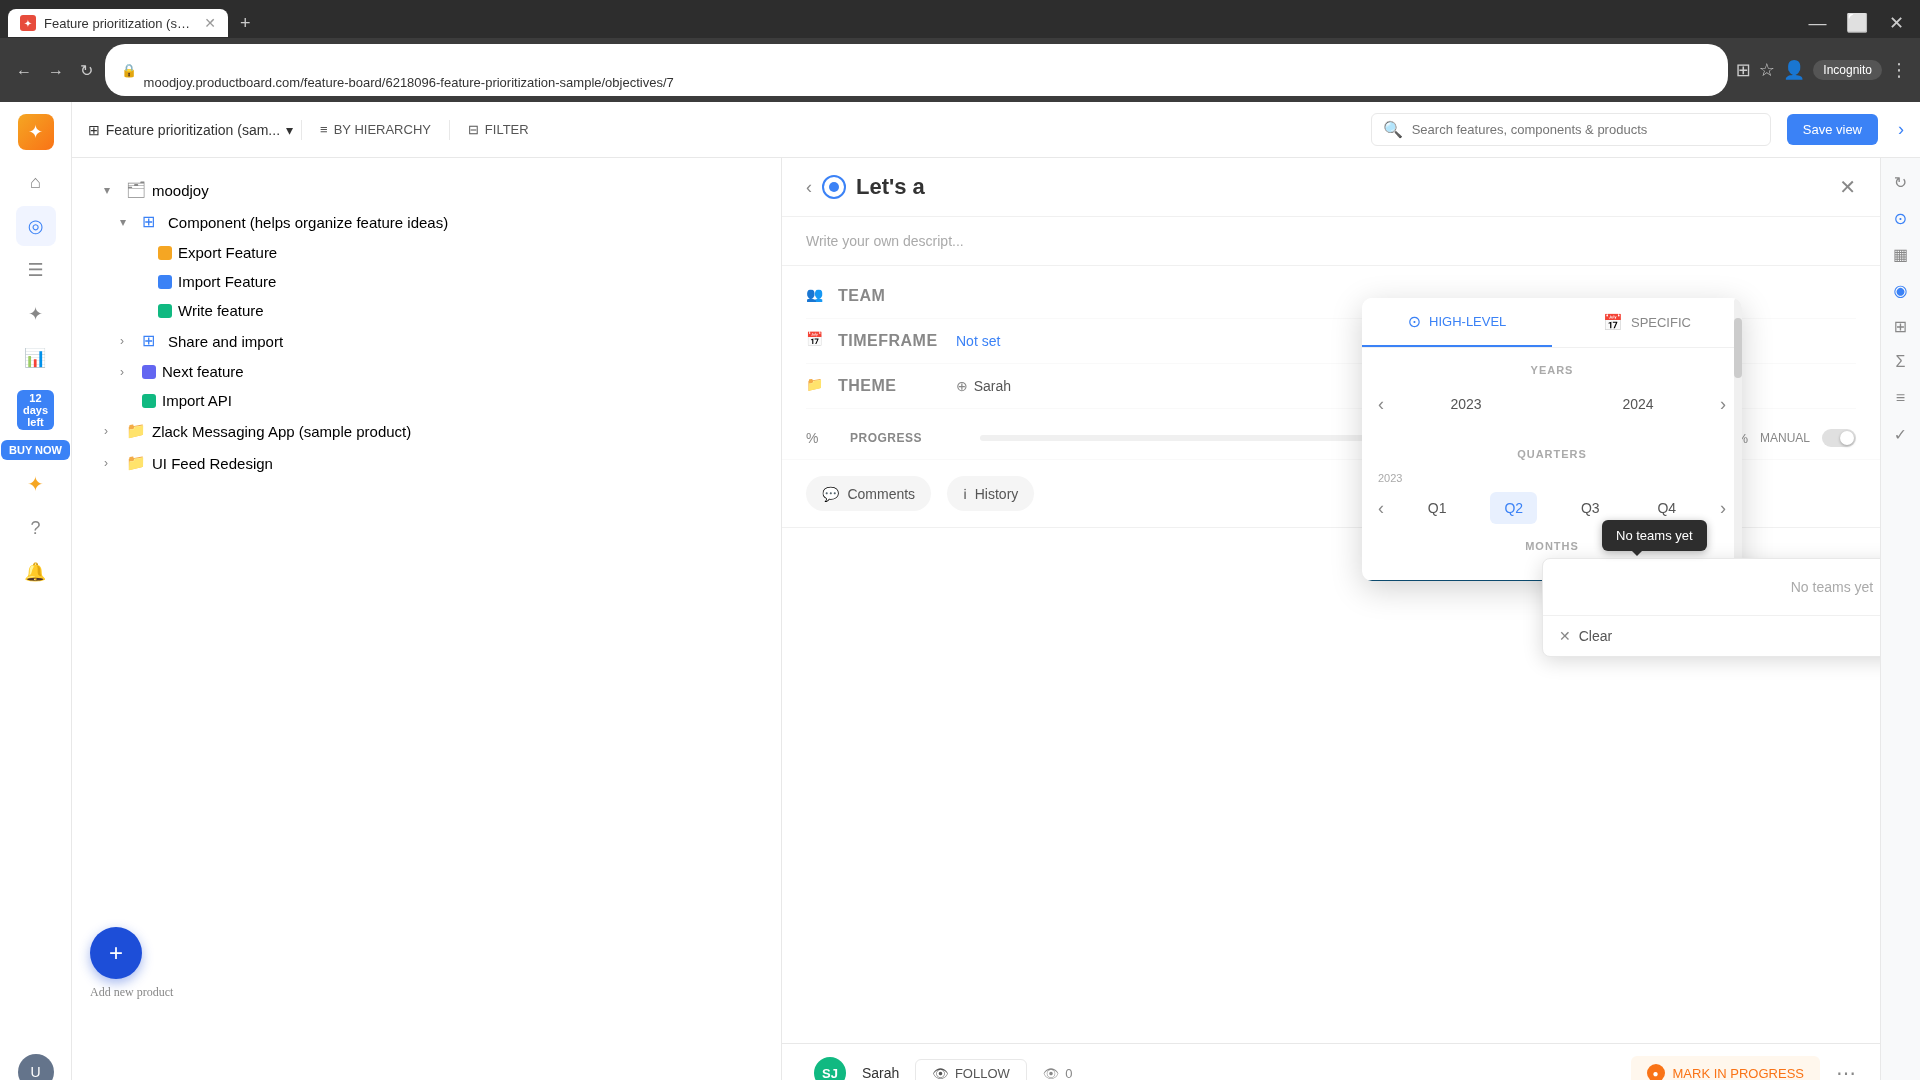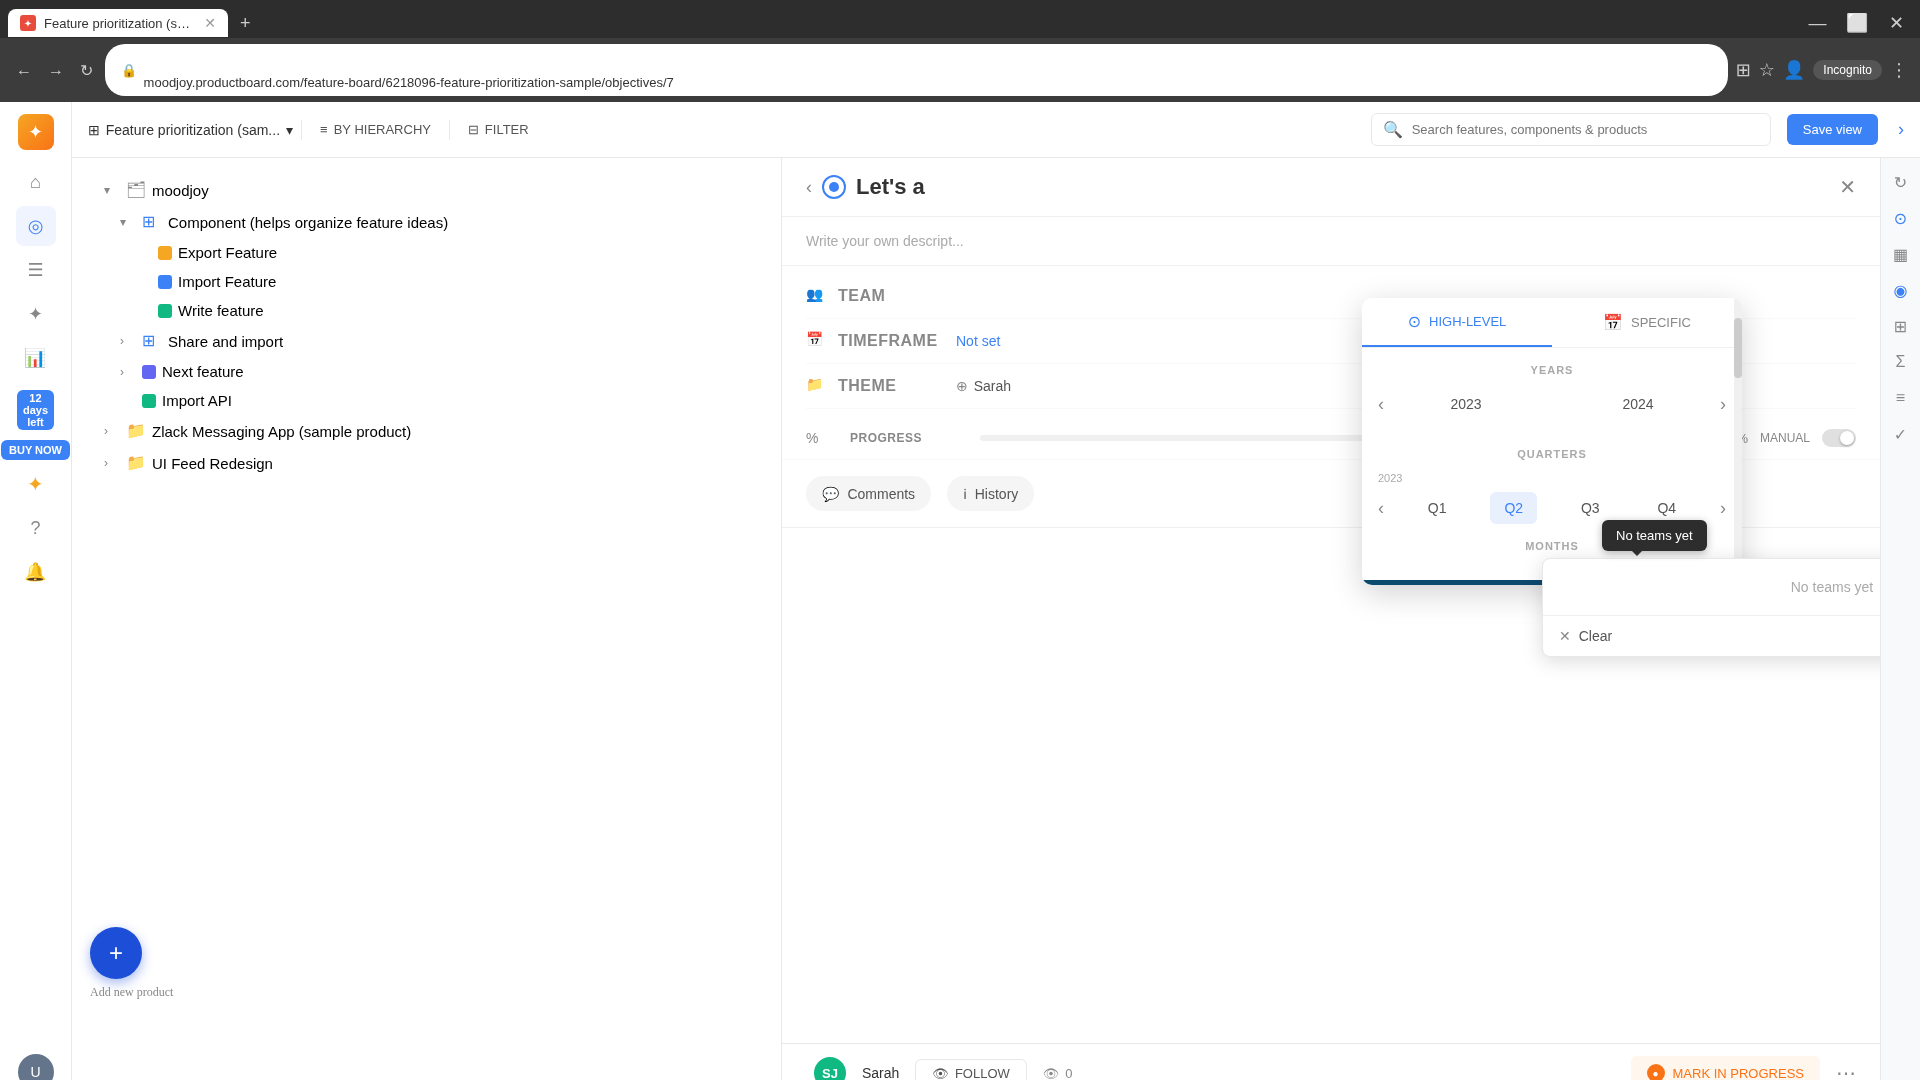--- a/index.html
+++ b/index.html
@@ -129,21 +129,21 @@
     .cal-nav-row { display: flex; align-items: center; justify-content: space-between; margin-bottom: 12px; }
     .cal-nav-btn { background: none; border: none; color: #888; font-size: 18px; cursor: pointer; }
     .cal-items { display: flex; gap: 8px; justify-content: space-around; }
     .cal-item { padding: 8px 16px; border-radius: 6px; font-size: 14px; color: #555; cursor: pointer; }
 
     .quarters-section { padding: 0 16px 16px; }
     .quarters-year-label { font-size: 11px; color: #aaa; margin-bottom: 8px; }
     .quarters-nav-row { display: flex; align-items: center; justify-content: space-between; }
     .cal-quarter { padding: 8px 14px; border-radius: 6px; font-size: 14px; color: #555; cursor: pointer; }
 
-    .months-section { padding: 0 16px 16px; border-bottom: 5px solid #0c4a6e; }
+    .months-section { padding: 0 16px 16px; border-bottom: 1px solid #0c4a6e; }
 
     .scrollbar { width: 8px; background: #f0f0f0; position: absolute; right: 0; top: 0; bottom: 0; border-radius: 4px; }
     .scrollbar-thumb { width: 8px; background: #ccc; border-radius: 4px; position: absolute; top: 20px; height: 60px; }
   </style>
 </head>
 <body>
 
 <div>
   <div class="tab-bar">
     <div class="tab">

